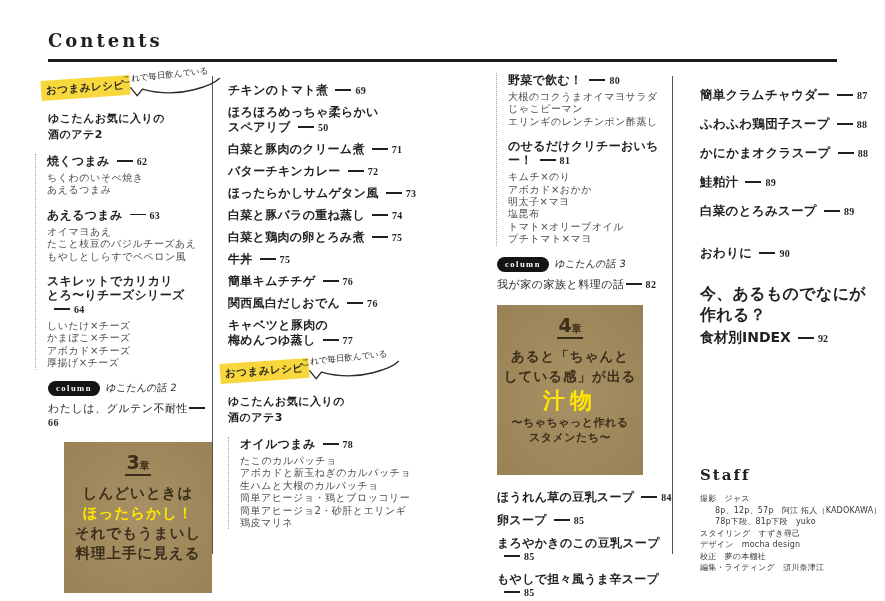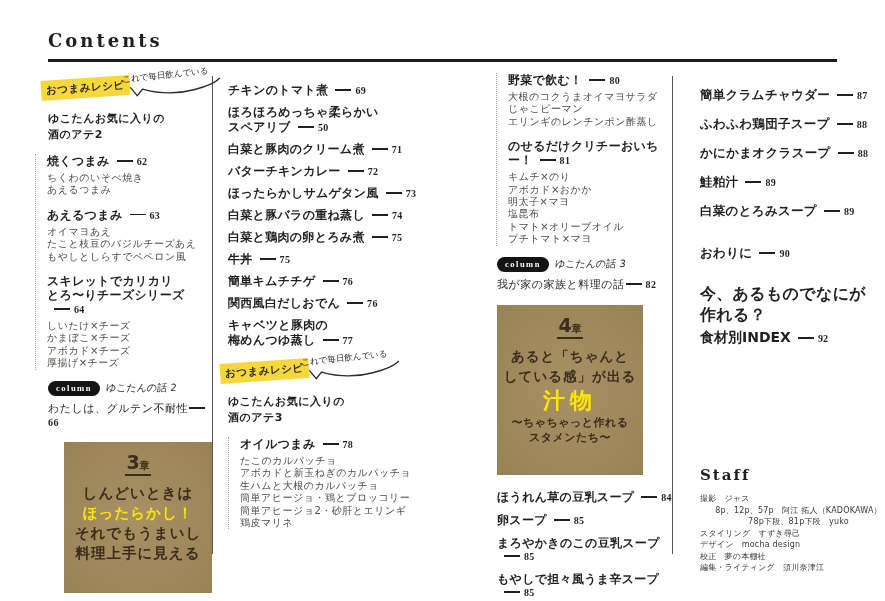--- a/index.html
+++ b/index.html
@@ -63,21 +63,21 @@
   .col4 .entry{margin-bottom:15px;font-size:12.5px;}
 
   .owari{margin-top:28px;}
   .index-intro{margin-top:24px;font-weight:700;font-size:16px;letter-spacing:0.3px;}
   .index-head{margin-top:3px;font-weight:700;font-size:14px;}
 
   .staff{position:absolute;left:700px;top:466px;width:182px;}
   .staff-heading{font-family:"DejaVu Serif","Liberation Serif",serif;font-weight:700;font-size:15px;letter-spacing:2px;}
   .staff-lines{margin-top:9px;}
   .staff-line{font-size:8px;color:#3c3836;line-height:11.5px;letter-spacing:0.2px;}
-  .staff-line.ind{padding-left:15px;text-align:center;}
+  .staff-line.ind{padding-left:15px;}
 </style>
 </head>
 <body>
 
 <div class="page">
   <div class="contents-title">Contents</div>
   <div class="rule"></div>
   <div class="vdiv d1"></div>
   <div class="vdiv d2"></div>
 

